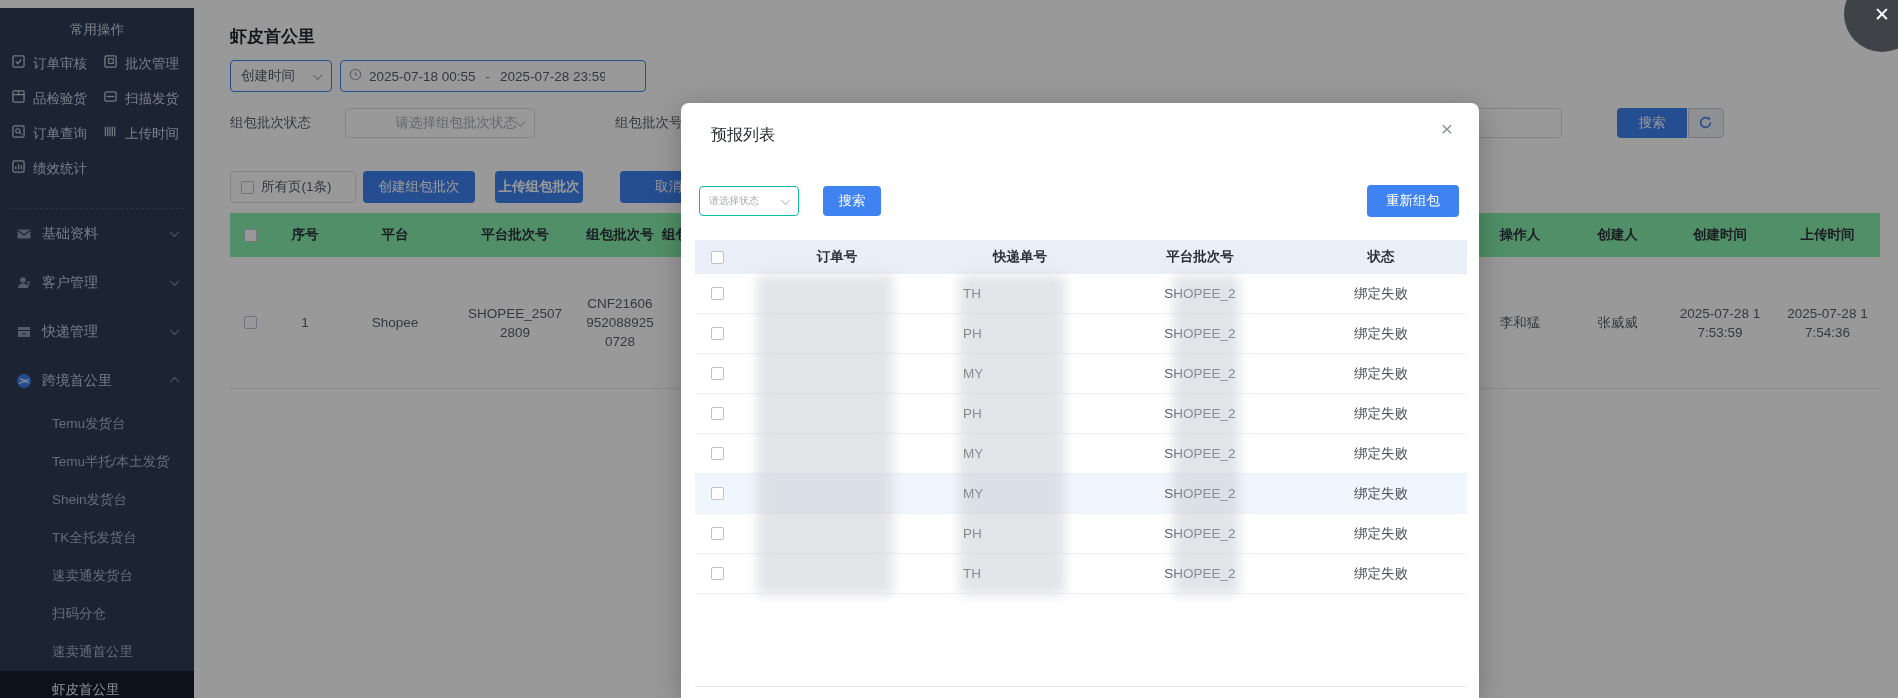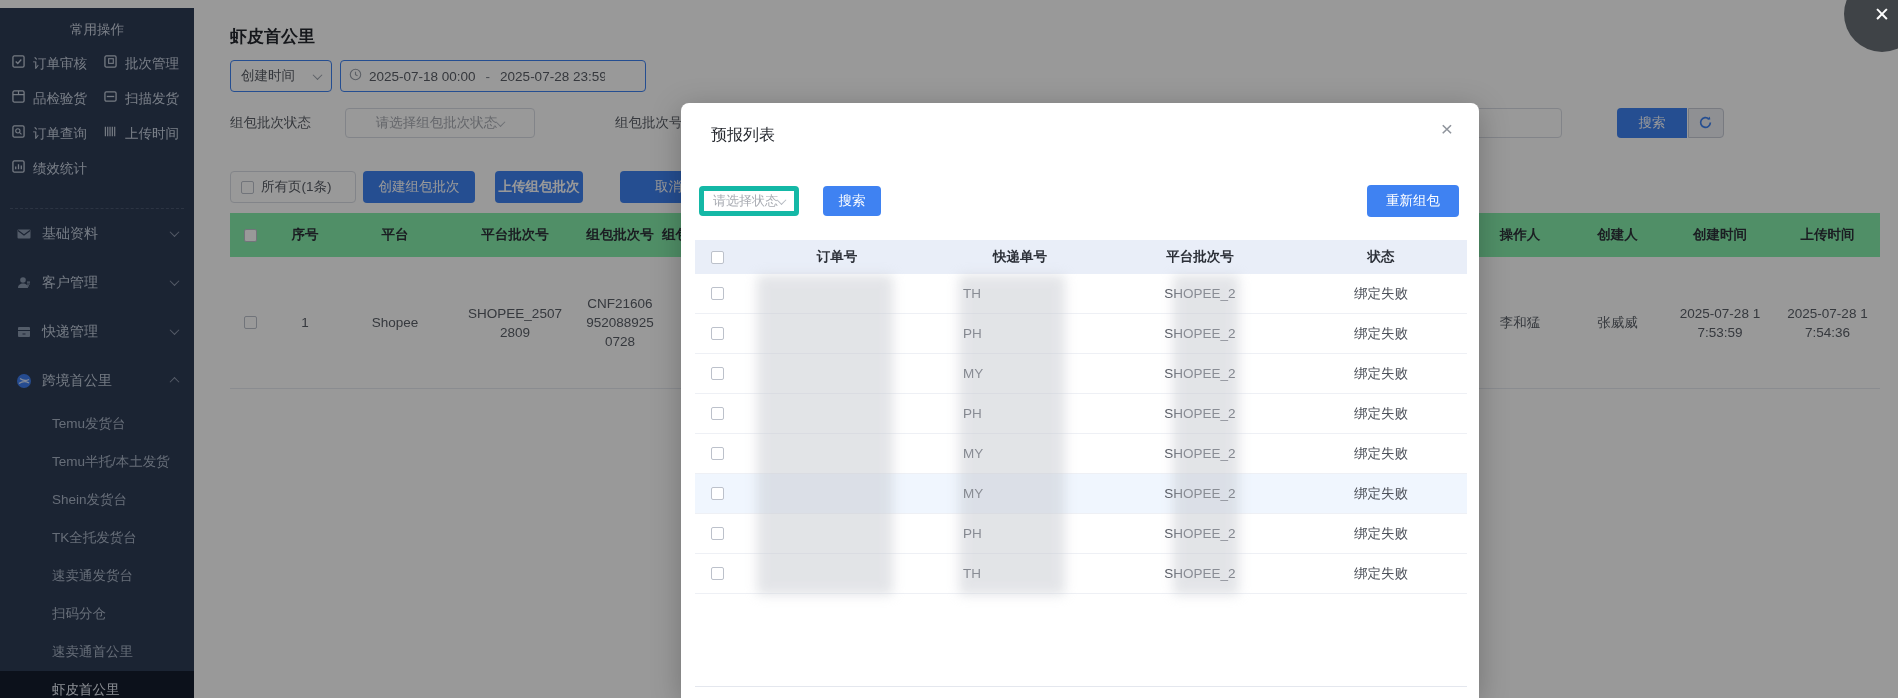--- a/index.html
+++ b/index.html
@@ -34,21 +34,21 @@
   .date-input { margin-left:8px; width:306px; border:1.5px solid #3f82f2; border-radius:4px; display:flex; align-items:center; padding:0 8px; font-size:13.5px; color:#5a5e66; gap:4px; }
   .dtrunc { display:inline-block; overflow:hidden; white-space:nowrap; }
   .dstart { max-width:107px; }
   .dend { max-width:105px; }
   .dsep { padding:0 6px; color:#7a7e86; }
 
   .row2 { position:absolute; left:0; top:108px; right:0; height:30px; font-size:13.5px; }
   .flabel { position:absolute; top:0; line-height:30px; color:#5a5e66; }
   .lab-status { left:36px; }
   .lab-batch { left:421px; }
-  .sel-gray { position:absolute; left:151px; top:0; width:190px; height:30px; border:1px solid #d9dde4; border-radius:4px; background:#fff; display:flex; align-items:center; justify-content:center; padding:0 10px; color:#a8abb2; }
+  .sel-gray { position:absolute; left:151px; top:0; width:190px; height:30px; border:1px solid #d9dde4; border-radius:4px; background:#fff; display:flex; align-items:center; justify-content:flex-end; padding:0 10px; color:#a8abb2; }
   .sel-gray .chev { border-color:#b6bac2; }
   .batch-input { position:absolute; left:506px; top:0; width:862px; height:30px; border:1px solid #d9dde4; border-radius:4px; background:#fff; }
   .search-btn-main { position:absolute; left:1423px; top:0; width:70px; height:30px; background:#3f82f2; border:none; border-radius:4px 0 0 4px; color:#fff; font-size:13.5px; cursor:pointer; }
   .refresh-btn { position:absolute; left:1494px; top:0; width:36px; height:30px; border:1px solid #c8ccd6; background:#eef1f6; border-radius:0 4px 4px 0; display:flex; align-items:center; justify-content:center; cursor:pointer; }
 
   .row3 { position:absolute; left:0; top:171px; right:0; height:32px; }
   .allpages { position:absolute; left:36px; top:0; width:126px; height:32px; border:1px solid #d9dde4; border-radius:4px; display:flex; align-items:center; gap:7px; padding:0 10px; font-size:13.5px; color:#5a5e66; background:#fff; }
   .cb { width:13px; height:13px; border:1px solid #bcc1cb; border-radius:2px; background:#fff; flex:0 0 auto; }
   .btn-primary { position:absolute; top:0; height:32px; background:#3f82f2; color:#fff; border:none; border-radius:4px; font-size:13.5px; cursor:pointer; }
   .btn-create { left:169px; width:112px; }
@@ -67,21 +67,21 @@
   .wrap84 { display:inline-block; width:84px; word-break:break-all; line-height:19px; }
 
   
   .overlay { position:absolute; inset:0; background:rgba(0,0,0,0.4); z-index:10; }
 
   
   .modal { position:absolute; left:681px; top:103px; width:798px; height:595px; background:#fff; border-radius:8px 8px 0 0; box-shadow:0 6px 30px rgba(0,0,0,0.25); z-index:20; }
   .modal-title { position:absolute; left:30px; top:22px; font-size:16px; color:#26292f; }
   .modal-close { position:absolute; right:20px; top:14px; width:24px; height:24px; font-size:21px; line-height:24px; text-align:center; color:#8f949c; cursor:pointer; }
   .m-controls { position:absolute; left:18px; right:20px; top:82px; height:32px; }
-  .m-sel { position:absolute; left:0; top:1px; width:100px; height:30px; border:5px solid #14b8a6; border-radius:4px; display:flex; align-items:center; justify-content:space-between; padding:0 9px; font-size:13px; color:#a8abb2; background:#fff; }
+  .m-sel { position:absolute; left:0; top:1px; width:100px; height:30px; border:1px solid #14b8a6; border-radius:4px; display:flex; align-items:center; justify-content:space-between; padding:0 9px; font-size:10px; color:#a8abb2; background:#fff; }
   .m-sel .chev { border-color:#b6bac2; }
   .m-search { position:absolute; left:124px; top:1px; width:58px; height:30px; background:#3f82f2; color:#fff; border:none; border-radius:4px; font-size:13.5px; cursor:pointer; }
   .m-regroup { position:absolute; right:0; top:0; width:92px; height:32px; background:#3f82f2; color:#fff; border:none; border-radius:4px; font-size:13.5px; cursor:pointer; }
   .m-table { position:absolute; left:14px; right:12px; top:137px; }
   .mo-head { display:flex; height:34px; background:#e9eef8; align-items:center; font-size:13.5px; font-weight:bold; color:#2c3038; }
   .mo-row { display:flex; height:40px; align-items:center; border-bottom:1px solid #eef0f5; font-size:13.5px; color:#4c5059; background:#fff; }
   .mo-row.hl { background:#f0f6fe; }
   .mc { display:flex; align-items:center; justify-content:center; padding:0 4px; }
   .mc-cb { width:44px; } .mc-order { width:196px; } .mc-courier { width:170px; justify-content:flex-start; padding-left:28px; }
   .mc-batch { width:190px; } .mc-status { flex:1; }
@@ -248,21 +248,21 @@
         <span>创建时间</span>
         <span class="chev down"></span>
       </div>
       <div class="date-input">
         <span class="micon">
             <svg width="13" height="13" viewBox="0 0 14 14">
               <circle cx="7" cy="7" r="5.6" fill="none" stroke="#9aa0aa" stroke-width="1.2"></circle>
               <path d="M7 4v3.2l2.2 1.2" fill="none" stroke="#9aa0aa" stroke-width="1.2"></path>
             </svg>
           </span>
-        <span class="dtrunc dstart">2025-07-18 00:00</span>
+        <span class="dtrunc dstart">2025-07-18 00:55</span>
         <span class="dsep">-</span>
         <span class="dtrunc dend">2025-07-28 23:59</span>
       </div>
     </div>
 
     <div class="row2">
       <span class="flabel lab-status">组包批次状态</span>
       <div class="sel-gray">
         <span>请选择组包批次状态</span>
         <span class="chev down"></span>

